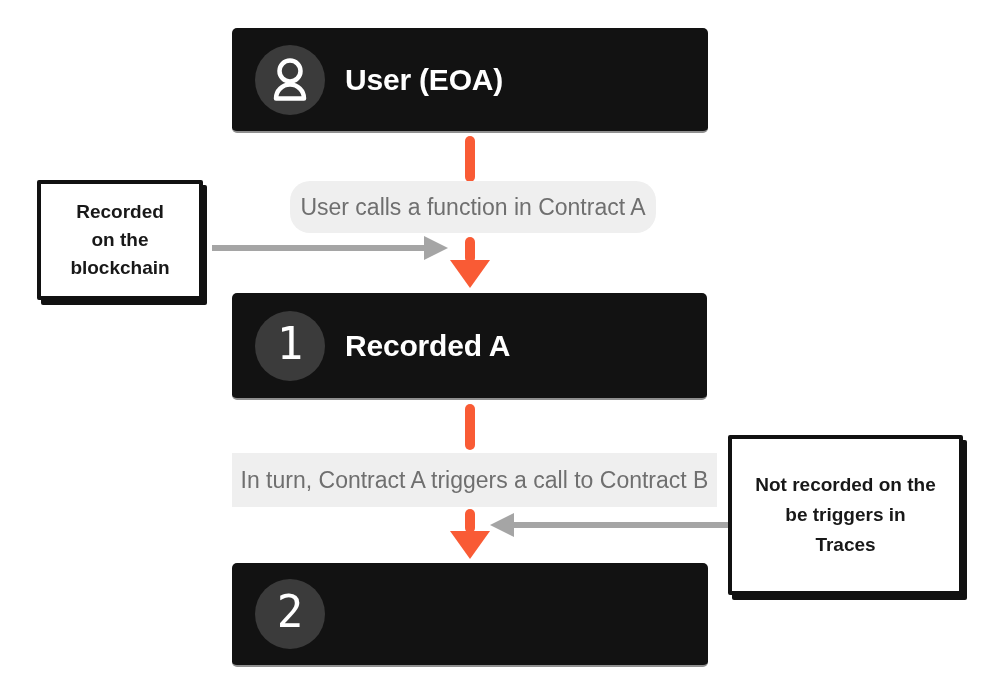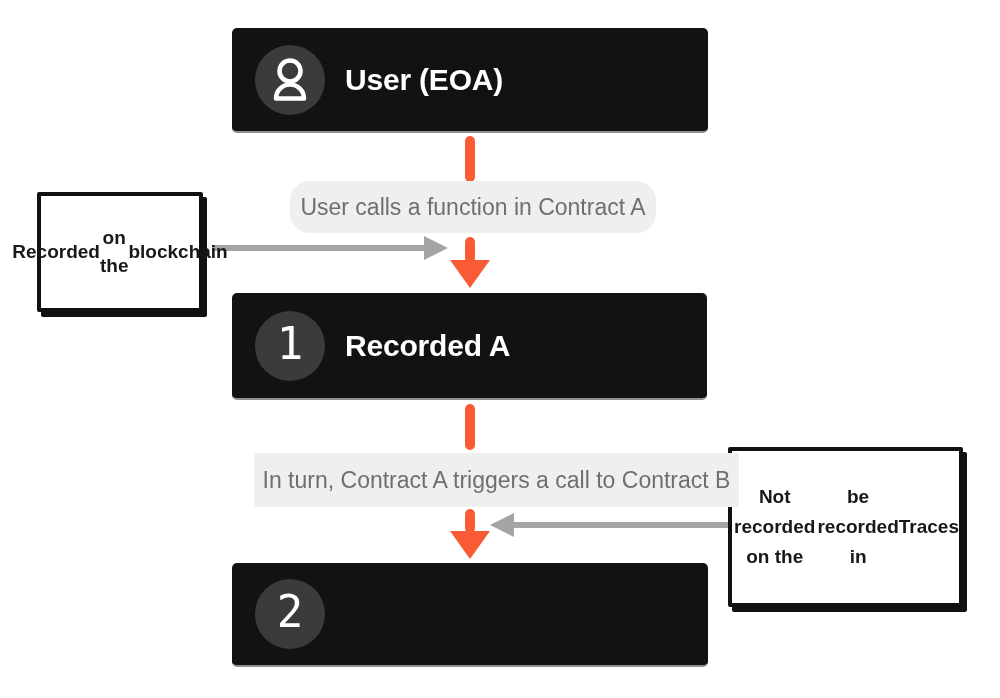--- a/index.html
+++ b/index.html
@@ -72,21 +72,21 @@
     position: absolute;
     background: var(--label-bg);
     color: var(--label-text);
     font-size: 23px;
     display: flex;
     align-items: center;
     justify-content: center;
     z-index: 3;
   }
   #edge-label-1 { left: 290px; top: 181px; width: 366px; height: 52px; border-radius: 20px; }
-  #edge-label-2 { left: 232px; top: 453px; width: 485px; height: 54px; margin-left: 22px; }
+  #edge-label-2 { left: 232px; top: 453px; width: 485px; height: 54px; }
 
   
   .o-seg {
     position: absolute;
     width: 10px;
     border-radius: 5px;
     background: var(--orange);
     z-index: 1;
   }
   .o-head {
@@ -129,25 +129,24 @@
     background: var(--note-bg);
     border: 4px solid var(--note-border);
     border-radius: 2px;
     box-shadow: 4px 5px 0 var(--note-border);
     color: var(--note-text);
     font-weight: 700;
     font-size: 19px;
     line-height: 28px;
     text-align: center;
     display: flex;
-    flex-direction: row;
+    flex-direction: column;
     align-items: center;
     justify-content: center;
     z-index: 2;
-    margin-top: 12px;
   }
   #note-recorded     { left: 37px;  top: 180px; width: 166px; height: 120px; }
   #note-not-recorded { left: 728px; top: 435px; width: 235px; height: 160px; line-height: 30px; }
 
   .person-svg { display: block; }
 </style>
 </head>
 <body>
 
 <div class="canvas">
@@ -188,21 +187,21 @@
   <div class="o-seg" id="arrow2-segB"></div>
   <div class="o-head" id="arrow2-head"></div>
 
   <div class="edge-label" id="edge-label-2">In turn, Contract A triggers a call to Contract B</div>
 
   <div class="g-shaft" id="gray2-shaft"></div>
   <div class="g-head left" id="gray2-head"></div>
 
   <div class="note" id="note-not-recorded">
     <div>Not recorded on the</div>
-    <div>be recorded in</div>
+    <div>be triggers in</div>
     <div>Traces</div>
   </div>
 
   <div class="node" id="node-contract-b">
     <div class="badge">
       <div class="num">2</div>
     </div>
   </div>
 
 </div>

